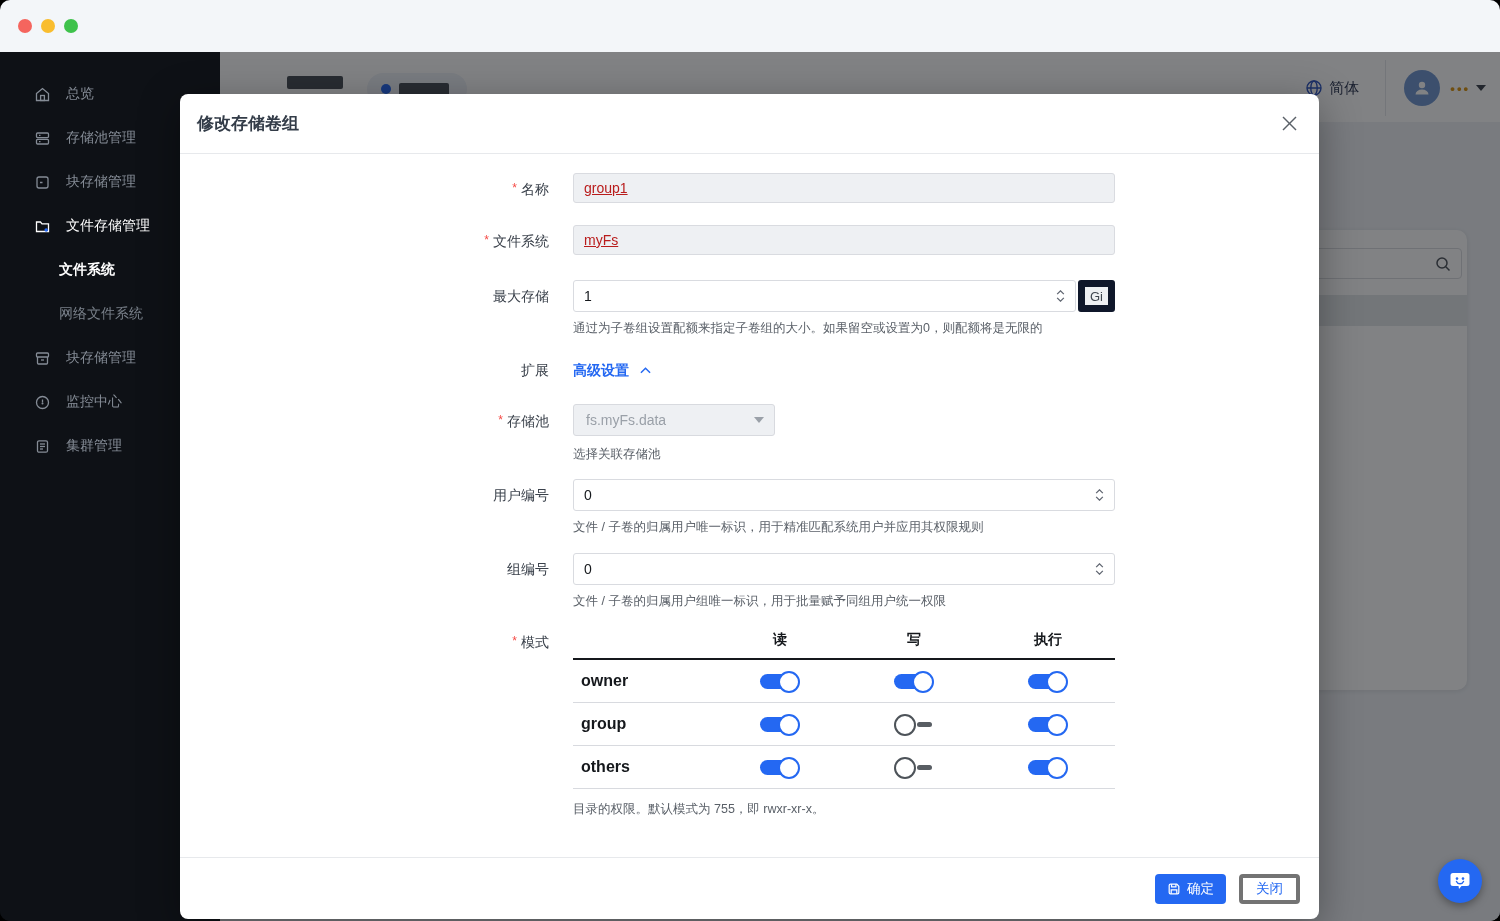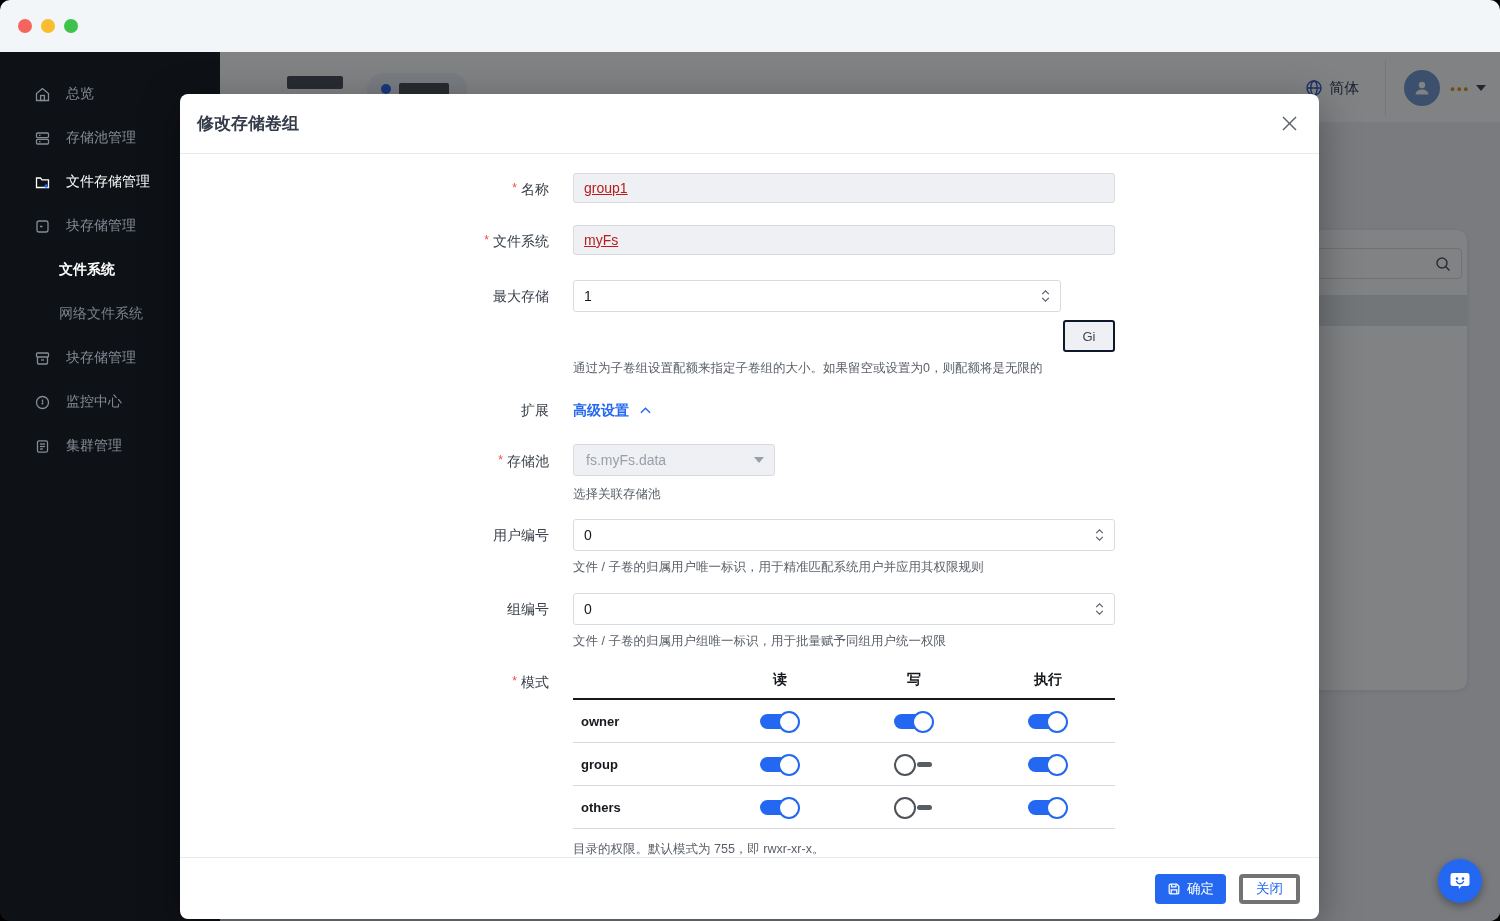--- a/index.html
+++ b/index.html
@@ -49,29 +49,29 @@
   .form-row { display:flex; align-items:flex-start; }
   .flabel { width:369px; flex:0 0 369px; text-align:right; font-size:14px; color:#3a414b; line-height:30px; }
   .req { color:#f54a45; font-size:12px; margin-right:4px; vertical-align:2px; }
   .fctrl { width:542px; margin-left:24px; }
   .tinput { width:100%; height:30px; border:1px solid #d9dbe0; border-radius:3px; font-size:14px; padding:0 10px; color:#15181c; background:#fff; font-family:inherit; }
   .tinput.disabled { background:#eef0f3; color:#b91c1c;text-decoration:underline; }
   .numwrap { display:flex; align-items:stretch; }
   .numbox { flex:1; height:32px; border:1px solid #d9dbe0; border-radius:3px; display:flex; align-items:center; padding:0 8px 0 10px; background:#fff; }
   .numbox input { flex:1; border:none; outline:none; font-size:14px; color:#15181c; background:transparent; font-family:inherit; }
   .spin { display:flex; flex-direction:column; align-items:center; justify-content:center; gap:2px; cursor:pointer; padding:2px; }
-  .addon { width:52px; height:32px; margin-left:2px; background:#eef0f3; border:2px solid #0f172a; border-radius:3px; display:flex; align-items:center; justify-content:center; font-size:13px; color:#3f464f;margin-top:40px; }
+  .addon { width:37px; height:32px; margin-left:2px; background:#eef0f3; border:7px solid #0f172a; border-radius:3px; display:flex; align-items:center; justify-content:center; font-size:13px; color:#3f464f; }
   .help { font-size:12.5px; color:#5a6068; margin-top:8px; line-height:17px; }
   .adv-link { display:inline-flex; align-items:center; gap:11px; color:#2468f2; font-size:14px; font-weight:bold; line-height:22px; cursor:pointer; text-decoration:none; }
   .selbox { width:202px; height:32px; background:#eef0f3; border:1px solid #d8dadf; border-radius:3px; display:flex; align-items:center; justify-content:space-between; padding:0 10px 0 12px; color:#9aa0a8; font-size:14px; cursor:default; }
   .mode-table { width:542px; }
   .mt-head { display:grid; grid-template-columns:140px 1fr 1fr 1fr; padding-bottom:9px; border-bottom:2px solid #15181c; }
   .mt-head span { text-align:center; font-size:14px; font-weight:bold; color:#15181c; }
   .mt-row { display:grid; grid-template-columns:140px 1fr 1fr 1fr; align-items:center; height:43px; border-bottom:1px solid #d8dadf; }
-  .mt-row .rname { font-size:13px; font-weight:bold; color:#15181c; padding-left:8px; }
+  .mt-row .rname { font-size:16px; font-weight:bold; color:#15181c; padding-left:8px; }
   .tcell { display:flex; justify-content:center; }
   .toggle { position:relative; display:inline-block; width:40px; height:21px; cursor:pointer; }
   .toggle.on::before { content:""; position:absolute; left:0; top:3px; width:37px; height:15px; border-radius:8px; background:#2468f2; }
   .toggle.on::after { content:""; position:absolute; left:18px; top:0; width:18px; height:18px; border-radius:50%; background:#fff; border:2px solid #2468f2; }
   .toggle.off::before { content:""; position:absolute; left:0; top:0; width:18px; height:18px; border-radius:50%; background:#fff; border:2px solid #4d5359; }
   .toggle.off::after { content:""; position:absolute; left:23px; top:8px; width:15px; height:5px; border-radius:3px; background:#585d63; }
   .modal-footer { flex:0 0 62px; border-top:1px solid #e7e9ec; display:flex; align-items:center; justify-content:flex-end; gap:13px; padding-right:19px; }
   .btn-primary { display:inline-flex; align-items:center; gap:6px; background:#2468f2; color:#fff; border:none; border-radius:4px; height:30px; padding:0 12px; font-size:13.5px; cursor:pointer; font-family:inherit; }
   .btn-outline { background:#fff; color:#2468f2; border:4px solid #737373; border-radius:4px; height:30px; padding:0 13px; font-size:13.5px; cursor:pointer; font-family:inherit; }
 
@@ -102,37 +102,37 @@
       <span class="ic">
         <svg width="17" height="17" viewBox="0 0 17 17" fill="none" stroke="currentColor" stroke-width="1.3">
             <rect x="2.5" y="3" width="12" height="4.6" rx="1"></rect>
             <rect x="2.5" y="9.4" width="12" height="4.6" rx="1"></rect>
             <line x1="5" y1="5.3" x2="6.5" y2="5.3"></line>
             <line x1="5" y1="11.7" x2="6.5" y2="11.7"></line>
           </svg>
       </span>
       <span>存储池管理</span>
     </div>
+    <div class="side-item">
+      <span class="ic">
+        <svg width="17" height="17" viewBox="0 0 17 17" fill="none" stroke="currentColor" stroke-width="1.3">
+            <rect x="3" y="3" width="11" height="11" rx="2"></rect>
+            <line x1="6" y1="8.5" x2="8.5" y2="8.5"></line>
+          </svg>
+      </span>
+      <span>块存储管理</span>
+    </div>
     <div class="side-item active">
       <span class="ic">
         <svg width="17" height="17" viewBox="0 0 17 17" fill="none" stroke="currentColor" stroke-width="1.3">
             <path d="M2.5 4 h4 l1.5 1.8 h6.5 v7.7 h-12 z"></path>
             <circle cx="12.2" cy="12" r="1.8" fill="#2468f2" stroke="none"></circle>
           </svg>
       </span>
       <span>文件存储管理</span>
-    </div>
-    <div class="side-item">
-      <span class="ic">
-        <svg width="17" height="17" viewBox="0 0 17 17" fill="none" stroke="currentColor" stroke-width="1.3">
-            <rect x="3" y="3" width="11" height="11" rx="2"></rect>
-            <line x1="6" y1="8.5" x2="8.5" y2="8.5"></line>
-          </svg>
-      </span>
-      <span>块存储管理</span>
     </div>
     <div class="side-item child active">
       <span>文件系统</span>
     </div>
     <div class="side-item child dim">
       <span>网络文件系统</span>
     </div>
     <div class="side-item">
       <span class="ic">
         <svg width="17" height="17" viewBox="0 0 17 17" fill="none" stroke="currentColor" stroke-width="1.3">

